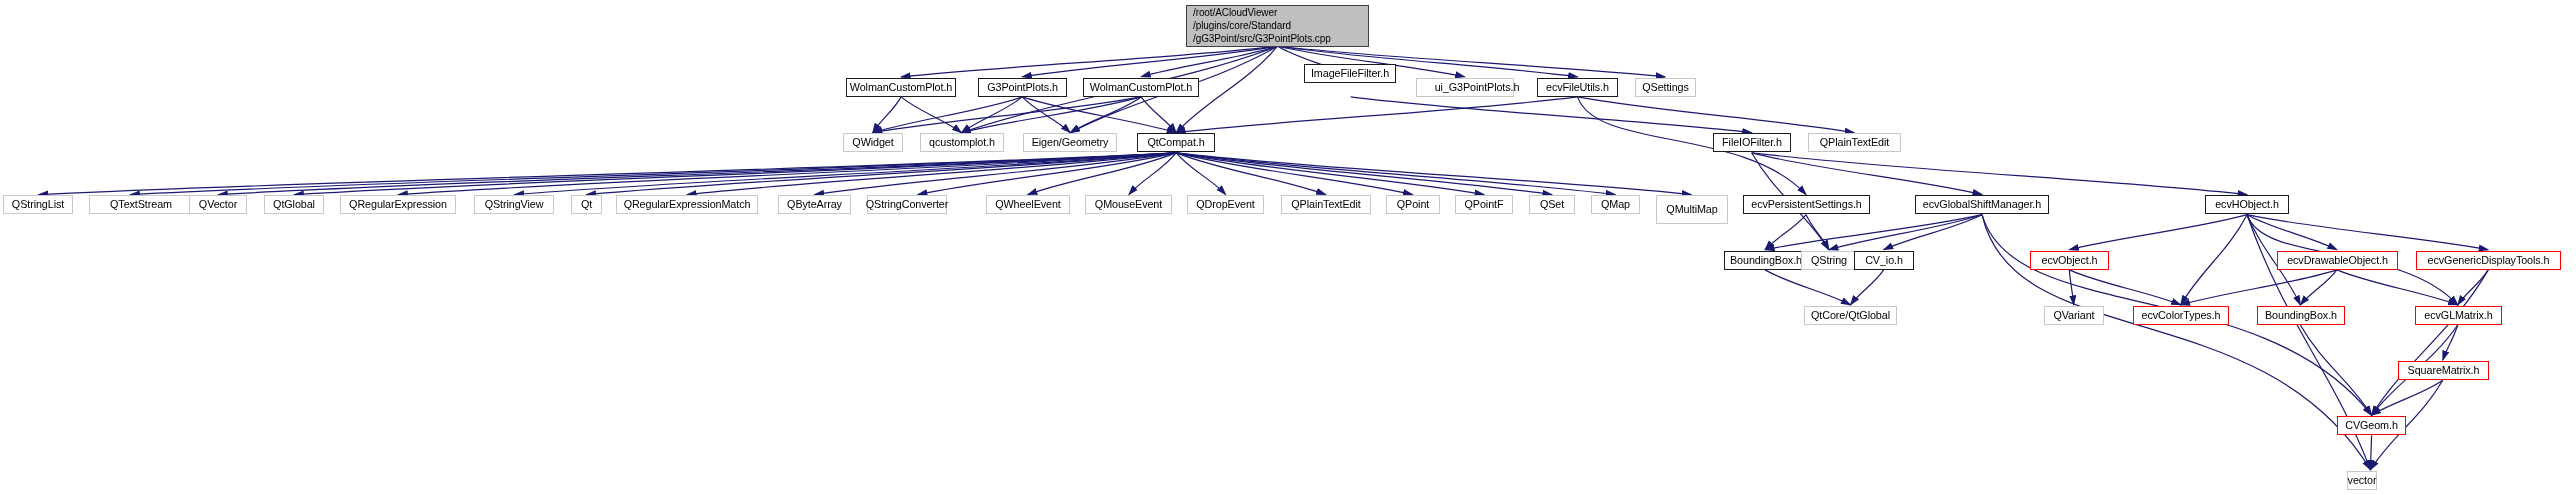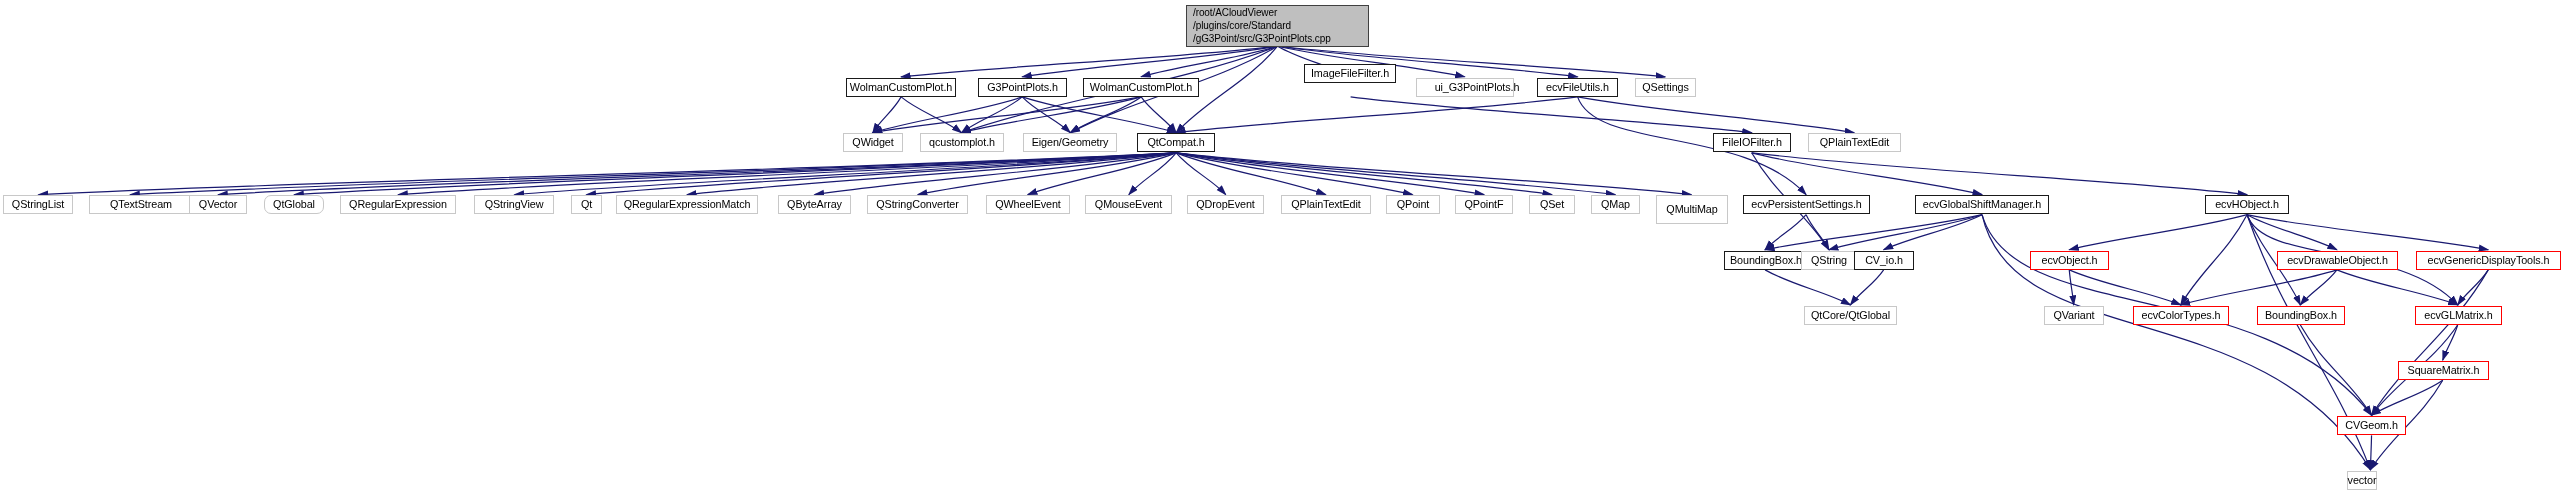--- a/index.html
+++ b/index.html
@@ -189,39 +189,39 @@
       </div>
       <div class="node" style="left: 3px; top: 195px; width: 70px; height: 19.4px;">
         <span>QStringList</span>
       </div>
       <div class="node" style="left: 89px; top: 195px; width: 104px; height: 19.4px;">
         <span>QTextStream</span>
       </div>
       <div class="node" style="left: 189px; top: 195px; width: 58px; height: 19.4px;">
         <span>QVector</span>
       </div>
-      <div class="node" style="left: 264px; top: 195px; width: 60px; height: 19.4px; border-radius: 7px;">
+      <div class="node" style="left: 264px; top: 195px; width: 60px; height: 19.4px;">
         <span>QtGlobal</span>
       </div>
       <div class="node" style="left: 340px; top: 195px; width: 116px; height: 19.4px;">
         <span>QRegularExpression</span>
       </div>
       <div class="node" style="left: 474px; top: 195px; width: 80px; height: 19.4px;">
         <span>QStringView</span>
       </div>
       <div class="node" style="left: 571px; top: 195px; width: 31px; height: 19.4px;">
         <span>Qt</span>
       </div>
       <div class="node" style="left: 616px; top: 195px; width: 142px; height: 19.4px; text-align: center;">
         <span>QRegularExpressionMatch</span>
       </div>
       <div class="node" style="left: 778px; top: 195px; width: 73px; height: 19.4px;">
         <span>QByteArray</span>
       </div>
-      <div class="node" style="left: 867px; top: 195px; width: 101px; height: 19.4px;">
+      <div class="node" style="left: 867px; top: 195px; width: 80px; height: 19.4px;">
         <span>QStringConverter</span>
       </div>
       <div class="node" style="left: 986px; top: 195px; width: 84px; height: 19.4px;">
         <span>QWheelEvent</span>
       </div>
       <div class="node" style="left: 1085px; top: 195px; width: 87px; height: 19.4px;">
         <span>QMouseEvent</span>
       </div>
       <div class="node" style="left: 1187px; top: 195px; width: 77px; height: 19.4px;">
         <span>QDropEvent</span>

